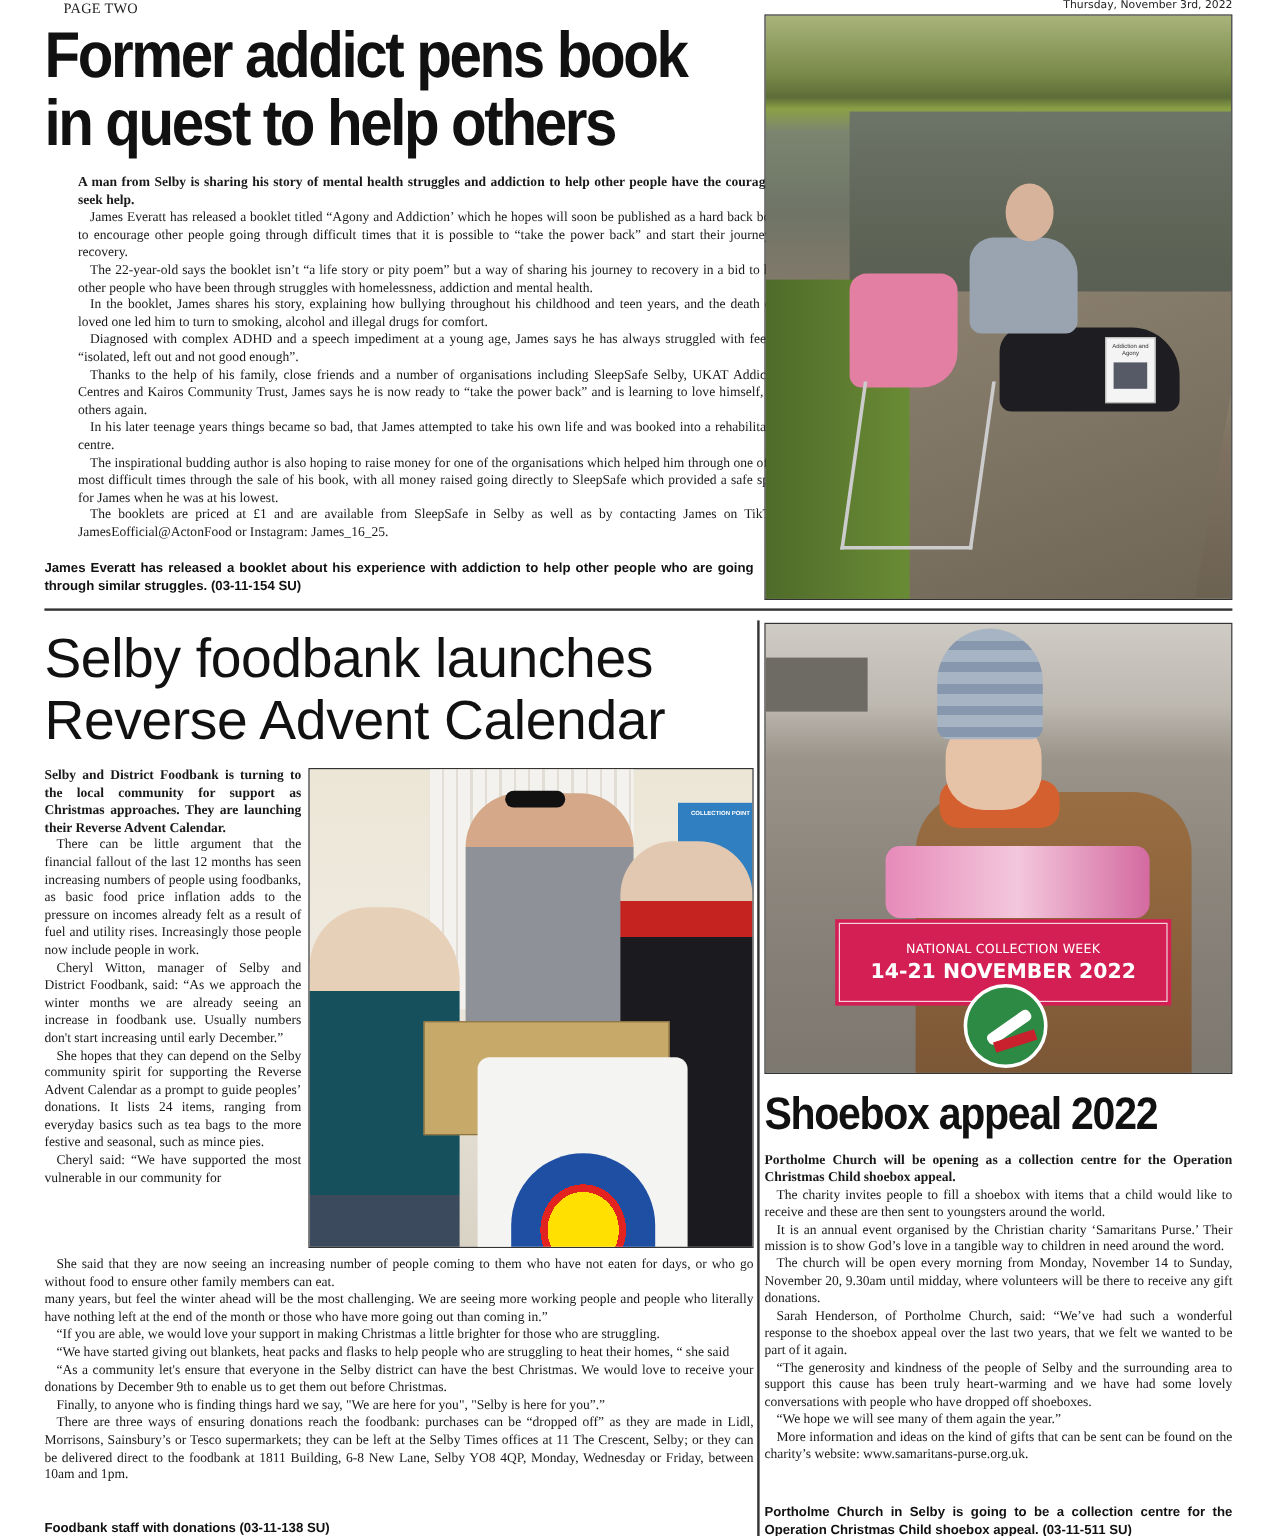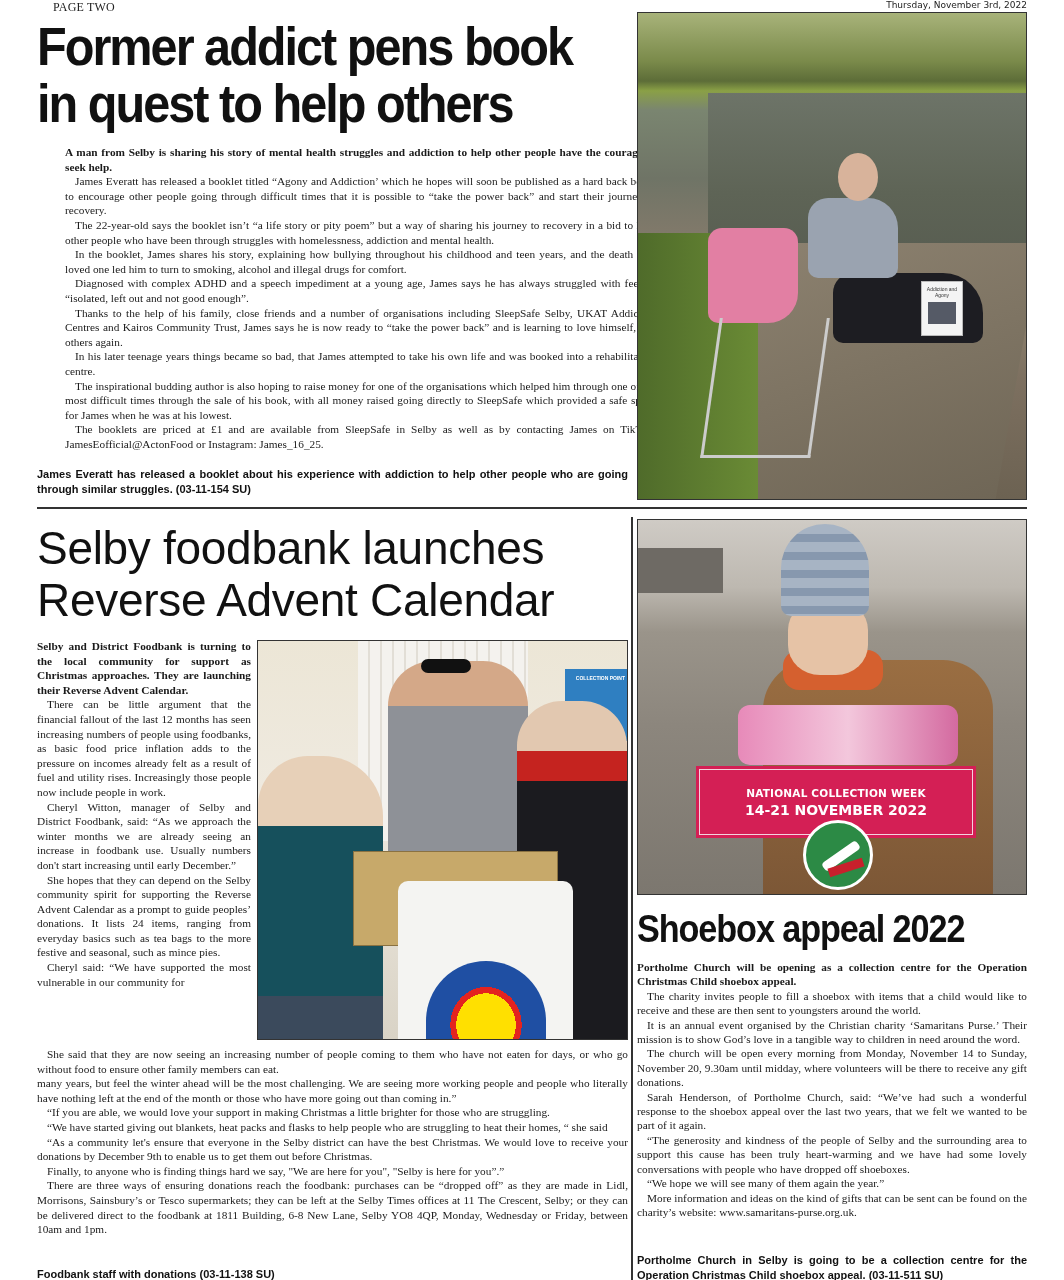--- a/index.html
+++ b/index.html
@@ -58,22 +58,22 @@
 
   .photo-shoebox { left: 637px; top: 519px; width: 390px; height: 376px; background: linear-gradient(180deg, #cfcbc5 0%, #bdb8b0 18%, #9a948a 30%, #8c867d 55%, #7c776f 100%); }
   .sb-hut { position: absolute; left: 0; top: 28px; width: 85px; height: 45px; background: #6e6a64; }
   .sb-hat { position: absolute; left: 143px; top: 4px; width: 88px; height: 92px; background: repeating-linear-gradient(180deg, #a7b4c4 0 10px, #8798ae 10px 18px); border-radius: 44px 44px 10px 10px; }
   .sb-face { position: absolute; left: 150px; top: 80px; width: 80px; height: 75px; background: #e6c3a6; border-radius: 40%; }
   .sb-coat { position: absolute; left: 125px; top: 140px; width: 230px; height: 236px; background: linear-gradient(180deg, #9a6e42, #7c5736); border-radius: 50px 50px 0 0; }
   .sb-scarf { position: absolute; left: 145px; top: 130px; width: 100px; height: 40px; background: #d5602f; border-radius: 16px; }
   .sb-gifts { position: absolute; left: 100px; top: 185px; width: 220px; height: 60px; background: linear-gradient(90deg, #e78ab9, #f3c7dc, #d46aa0); border-radius: 12px; }
   .sb-banner { position: absolute; left: 58px; top: 246px; width: 280px; height: 72px; background: #d41f55; padding: 3px; }
   .sb-banner-inner { width: 100%; height: 100%; border: 1.5px solid #f3d3dd; display: flex; flex-direction: column; align-items: center; justify-content: center; }
-  .sb-banner-line1 { font-family: "DejaVu Sans", sans-serif; font-weight: 700; font-size: 10.5px; color: #fff; letter-spacing: 0.2px; }
-  .sb-banner-line2 { font-family: "DejaVu Sans", sans-serif; font-weight: 700; font-size: 14px; color: #fff; margin-top: 3px; }
+  .sb-banner-line1 { font-family: "DejaVu Sans", sans-serif; font-weight: 400; font-size: 10.5px; color: #fff; letter-spacing: 0.2px; }
+  .sb-banner-line2 { font-family: "DejaVu Sans", sans-serif; font-weight: 700; font-size: 17px; color: #fff; margin-top: 3px; }
   .sb-logo { position: absolute; left: 165px; top: 300px; width: 70px; height: 70px; border-radius: 50%; background: #2c8a45; border: 3px solid #fff; }
   .sb-logo-plane { position: absolute; left: 14px; top: 28px; width: 42px; height: 10px; background: #fff; transform: rotate(-35deg); border-radius: 4px; }
   .sb-logo-ribbon { position: absolute; left: 22px; top: 40px; width: 36px; height: 9px; background: #c8202c; transform: rotate(-18deg); }
 
   .headline-3 { position: absolute; left: 637px; top: 907px; width: 390px; font-family: "Liberation Sans", sans-serif; font-weight: 700; font-size: 38px; line-height: 44px; letter-spacing: -1.2px; color: #111; transform: scaleX(0.9); transform-origin: left top; white-space: nowrap; }
 
   .story3-body { position: absolute; left: 637px; top: 960px; width: 390px; }
   .story3-body .body { line-height: 14.4px; }
   .story3-caption { position: absolute; left: 637px; top: 1253px; width: 390px; }
 </style>

